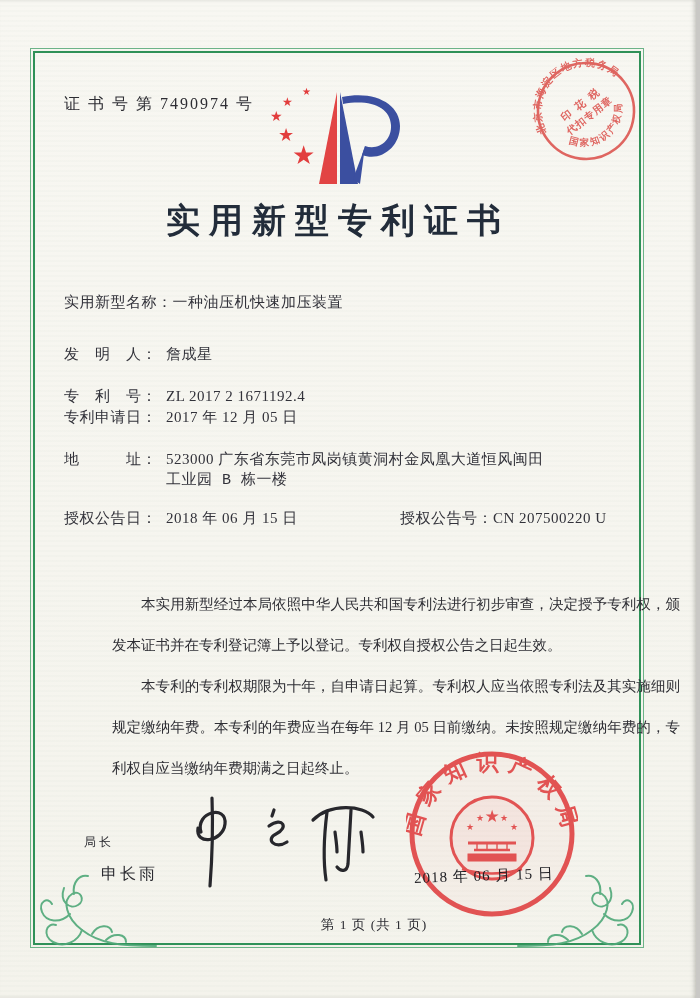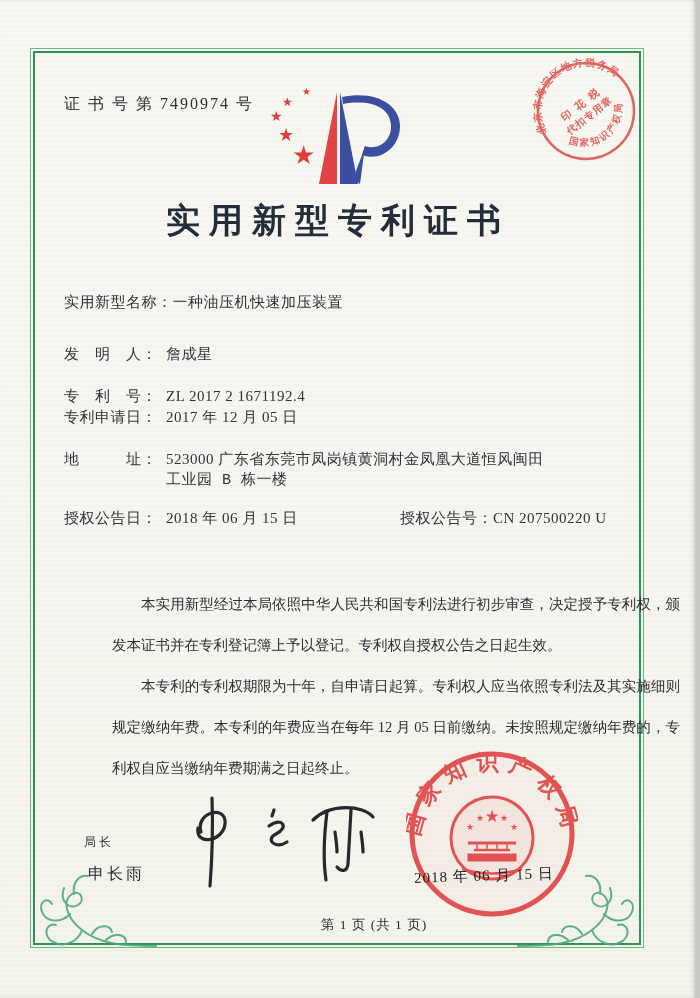--- a/index.html
+++ b/index.html
@@ -50,21 +50,21 @@
   .grant{position:relative;margin-top:16px;}
   .grant .right{position:absolute;left:336px;top:0;}
   
   .paras{
     position:absolute;left:64px;top:584px;width:568px;
     font-size:14.5px;line-height:41px;color:#2e2e34;text-align:justify;margin-left:48px;
   }
   .paras p{margin:0;text-indent:2em;}
   
   .sig-title{position:absolute;left:84px;top:834px;font-size:12px;letter-spacing:3px;color:#2a2a30;}
-  .sig-name{position:absolute;left:88px;top:864px;font-size:16px;letter-spacing:3px;color:#2a2a30;}
+  .sig-name{position:absolute;left:101px;top:864px;font-size:16px;letter-spacing:3px;color:#2a2a30;}
   .autograph{position:absolute;left:175px;top:790px;}
   
   .tax-stamp{position:absolute;left:533px;top:58px;transform:rotate(-38deg);opacity:0.92;}
   .office-seal{position:absolute;left:406px;top:748px;opacity:0.95;}
   .seal-date{
     position:absolute;left:414px;top:866px;width:170px;
     font-size:15px;color:#1d1d22;letter-spacing:1px;transform:rotate(-2deg);
     white-space:nowrap;
   }
   .footer{

